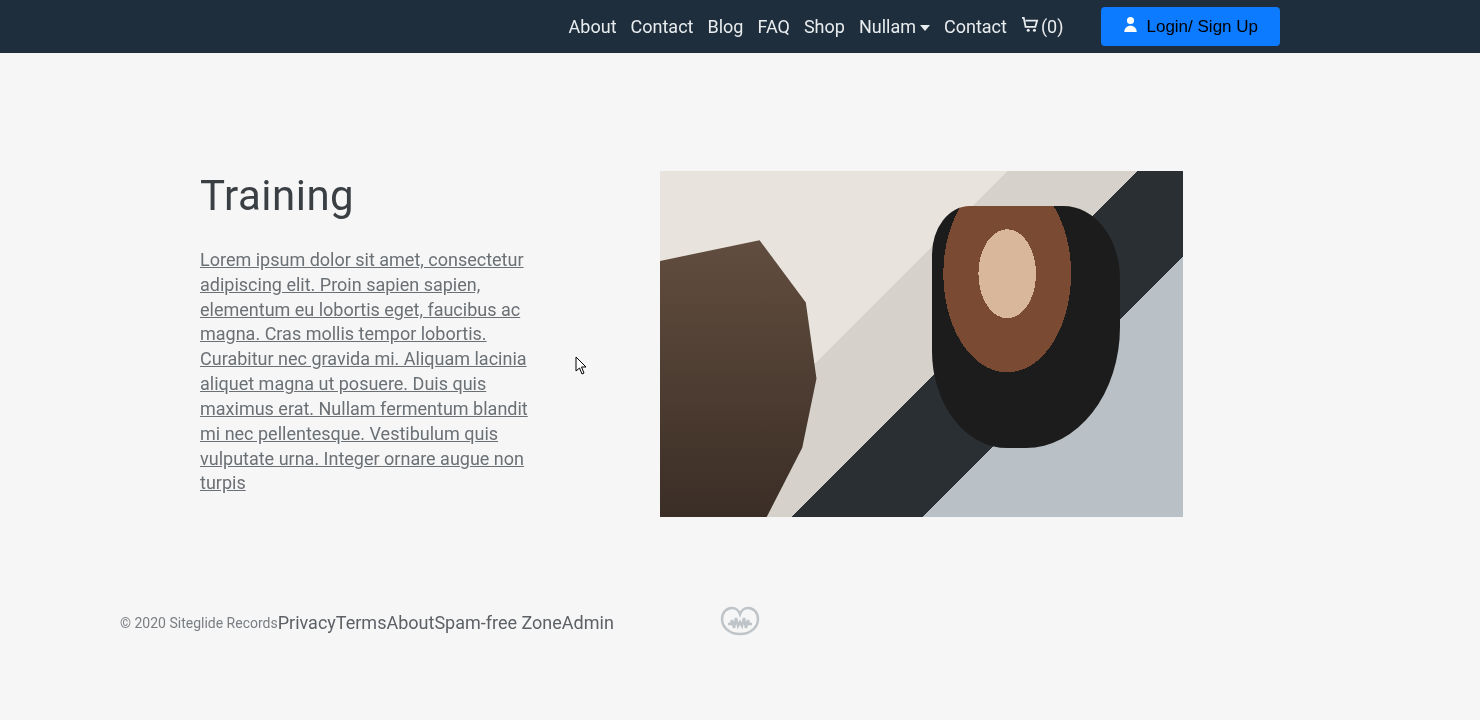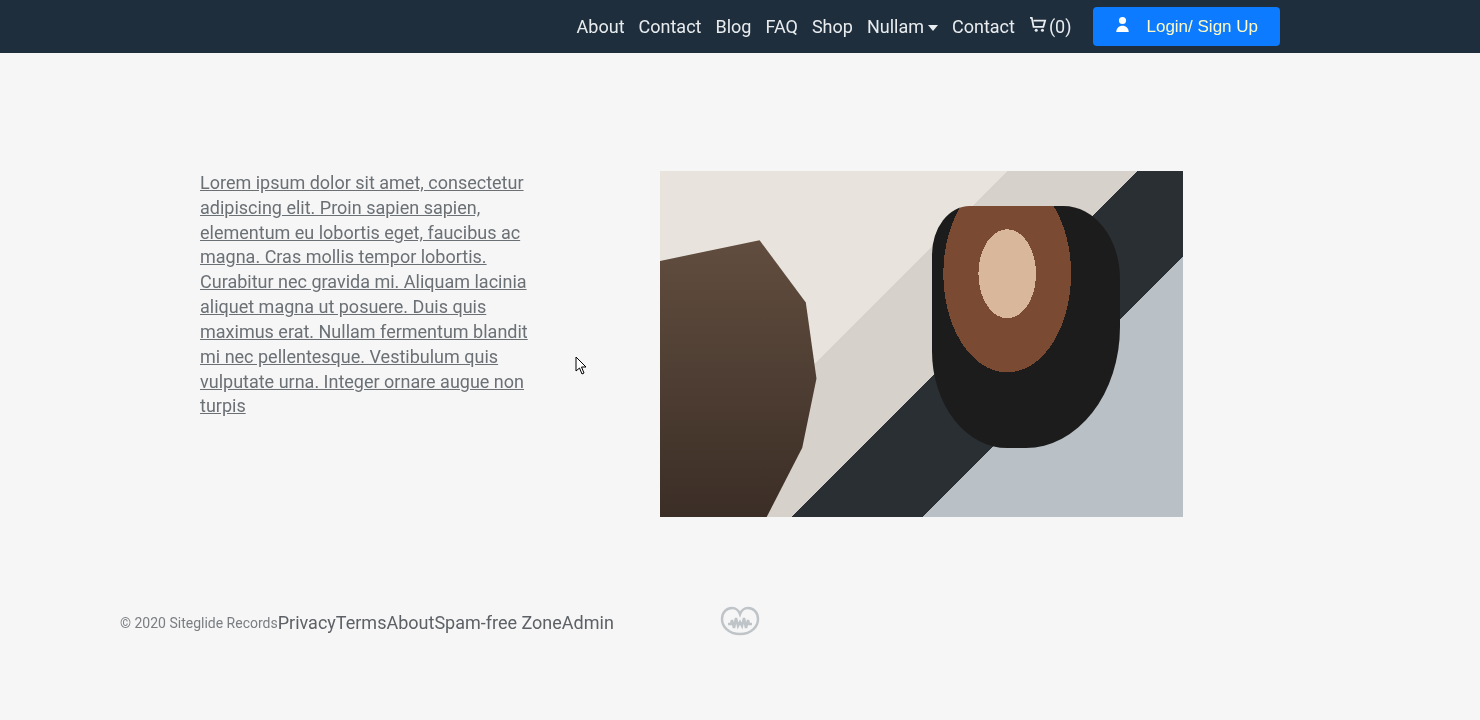--- a/index.html
+++ b/index.html
@@ -56,30 +56,30 @@
   .cart {
     display: flex;
     align-items: center;
     color: #e8ecef;
     font-size: 18px;
     cursor: pointer;
     gap: 2px;
   }
   .login-btn {
     background: #0d7bff;
-    color: #fef9c3;
+    color: #000000;
     border: none;
     padding: 9px 22px;
     border-radius: 4px;
     font-size: 17px;
     display: flex;
     align-items: center;
-    gap: 16px;
+    gap: 8px;
     cursor: pointer;
-    margin-left: 8px;
+    margin-left: 24px;
   }
 
   
   .main {
     padding: 118px 200px 80px 200px;
     display: flex;
     gap: 130px;
   }
   .left-col { width: 330px; }
   .page-title {
@@ -189,20 +189,21 @@
             <path d="M1 18c0-4 3-7 7-7s7 3 7 7z"></path>
         </svg>
       </span>
       <span>Login/ Sign Up</span>
     </button>
   </div>
 </div>
 
 <div class="main">
   <div class="left-col">
+    <h1 class="page-title">Training</h1>
     <p class="body-text">Lorem ipsum dolor sit amet, consectetur adipiscing elit. Proin sapien sapien, elementum eu lobortis eget, faucibus ac magna. Cras mollis tempor lobortis. Curabitur nec gravida mi. Aliquam lacinia aliquet magna ut posuere. Duis quis maximus erat. Nullam fermentum blandit mi nec pellentesque. Vestibulum quis vulputate urna. Integer ornare augue non turpis</p>
   </div>
   <div class="right-col">
     <div class="hero-img"></div>
   </div>
 </div>
 
 <svg class="cursor-overlay" width="14" height="20" viewBox="0 0 14 20">
   <path d="M1 1 L1 15 L4.5 12 L7 18 L9 17 L6.5 11 L11 11 Z" fill="#fff" stroke="#000" stroke-width="1"></path>
 </svg>

